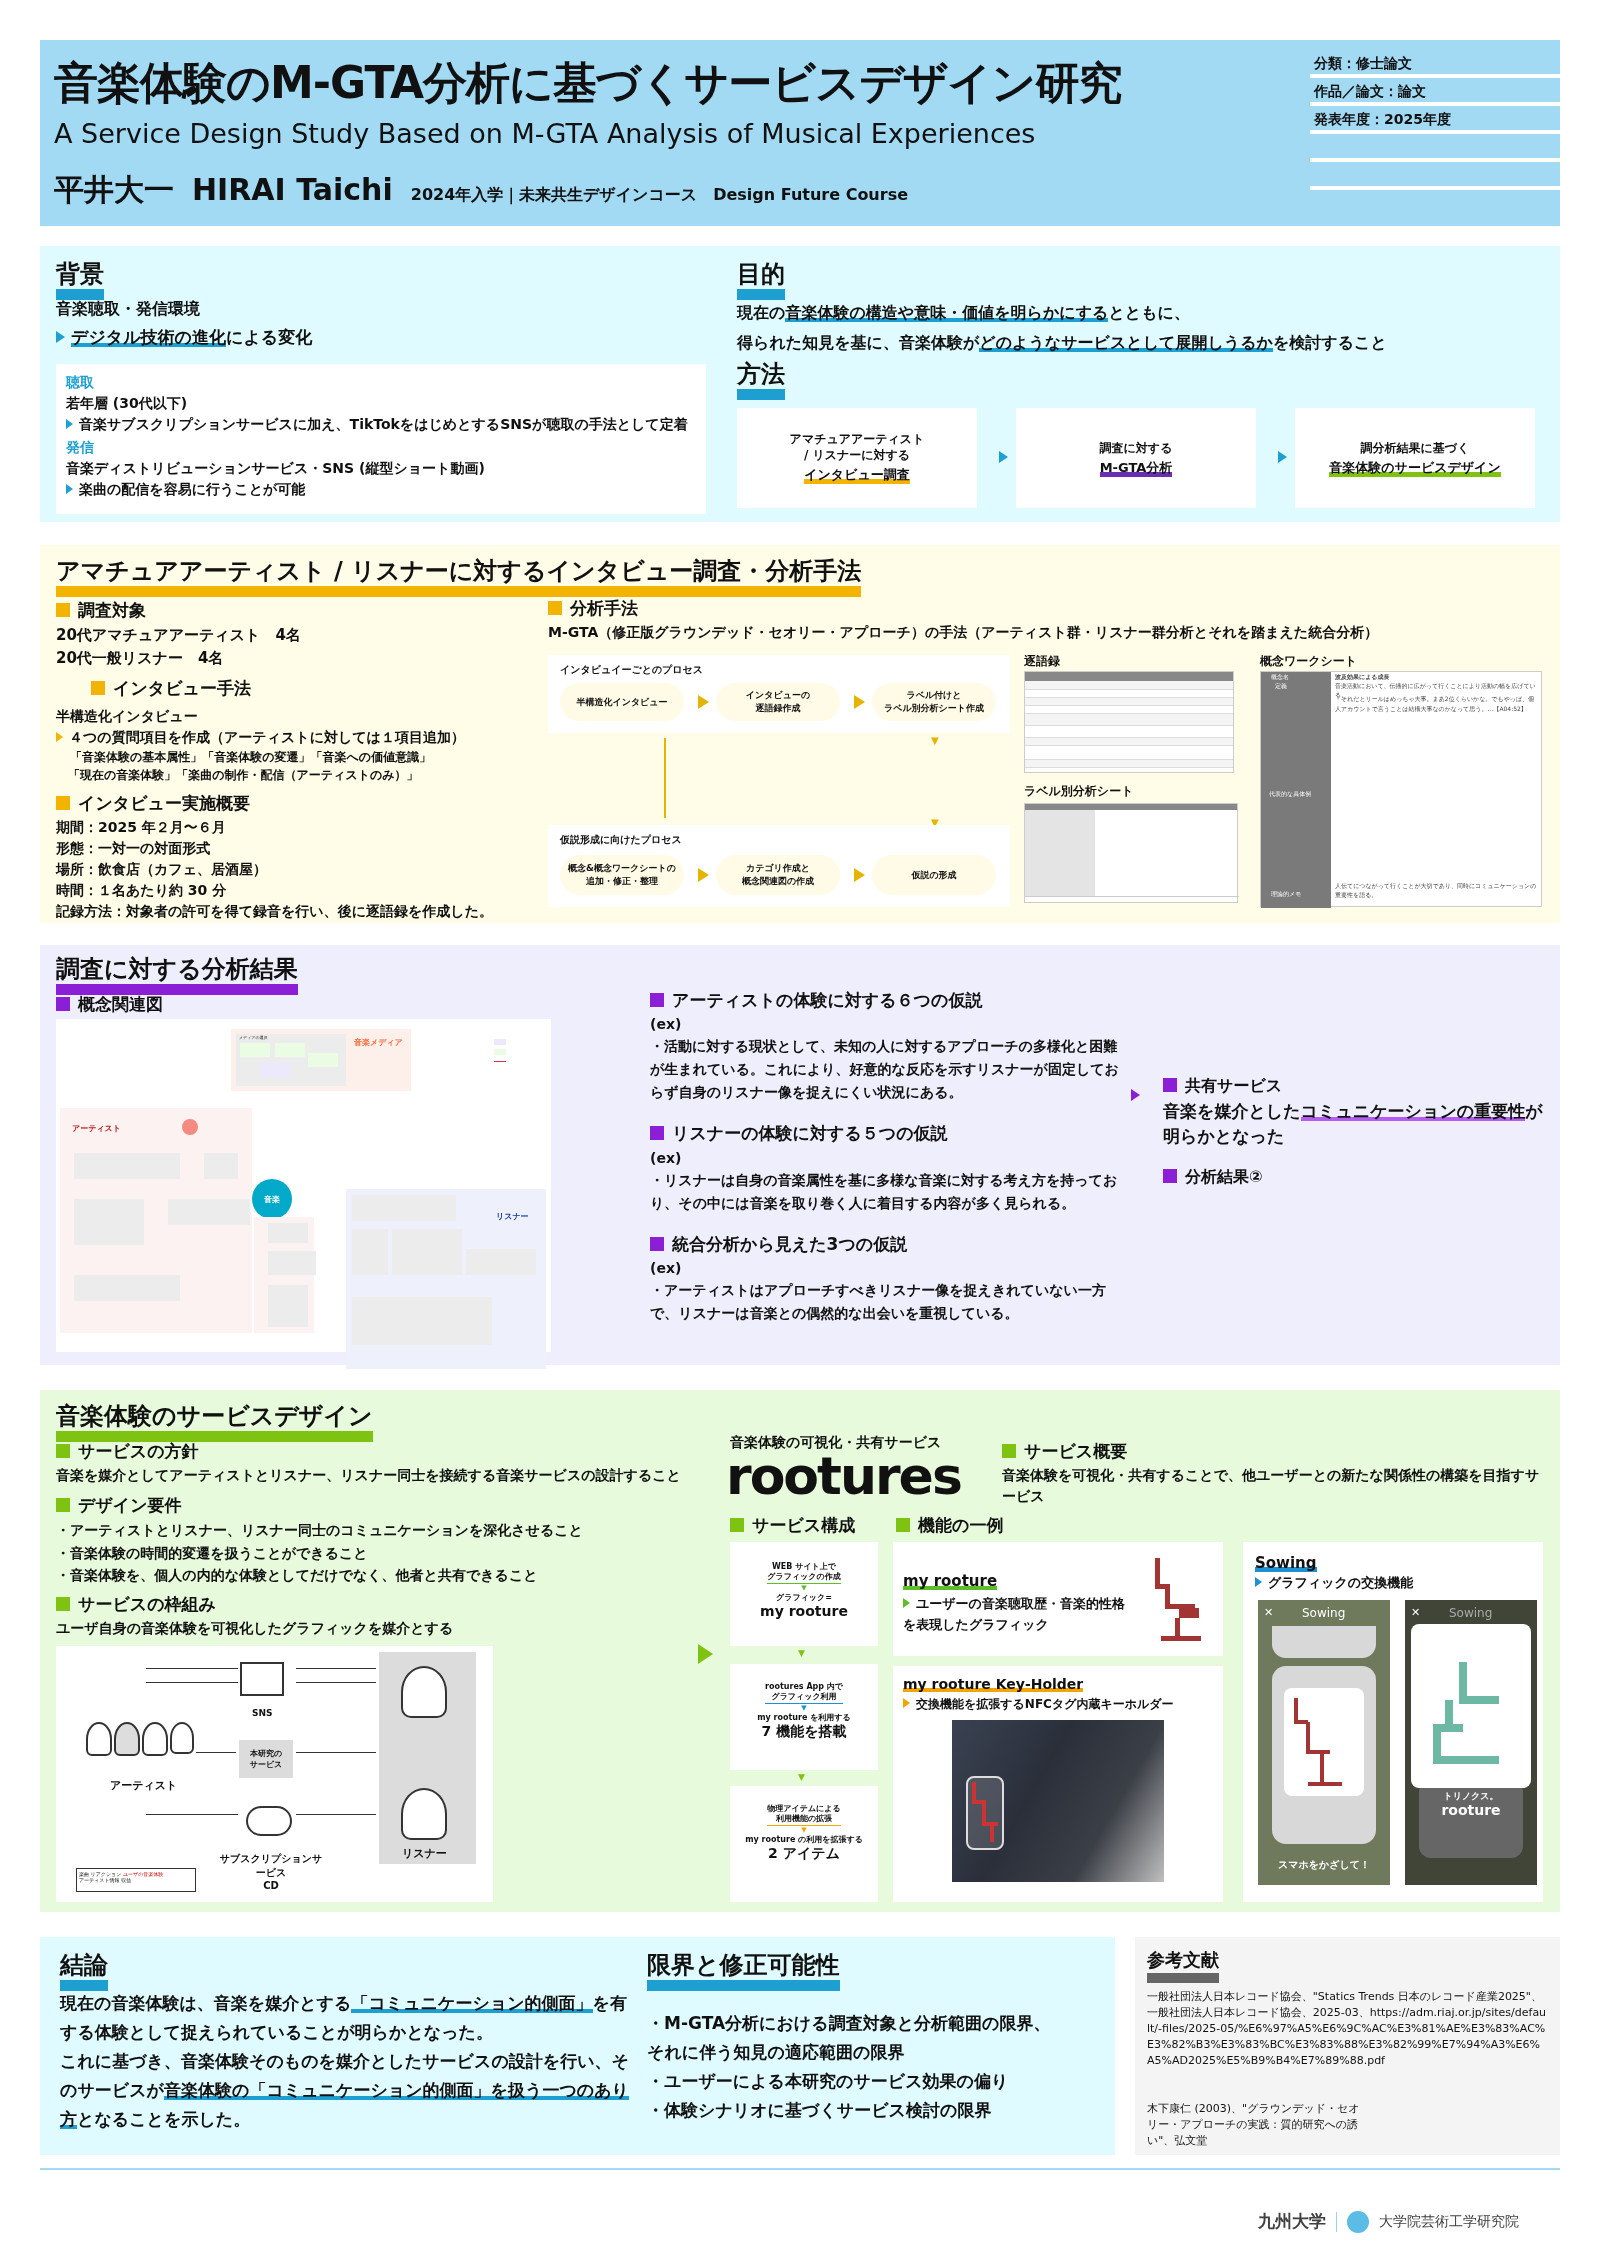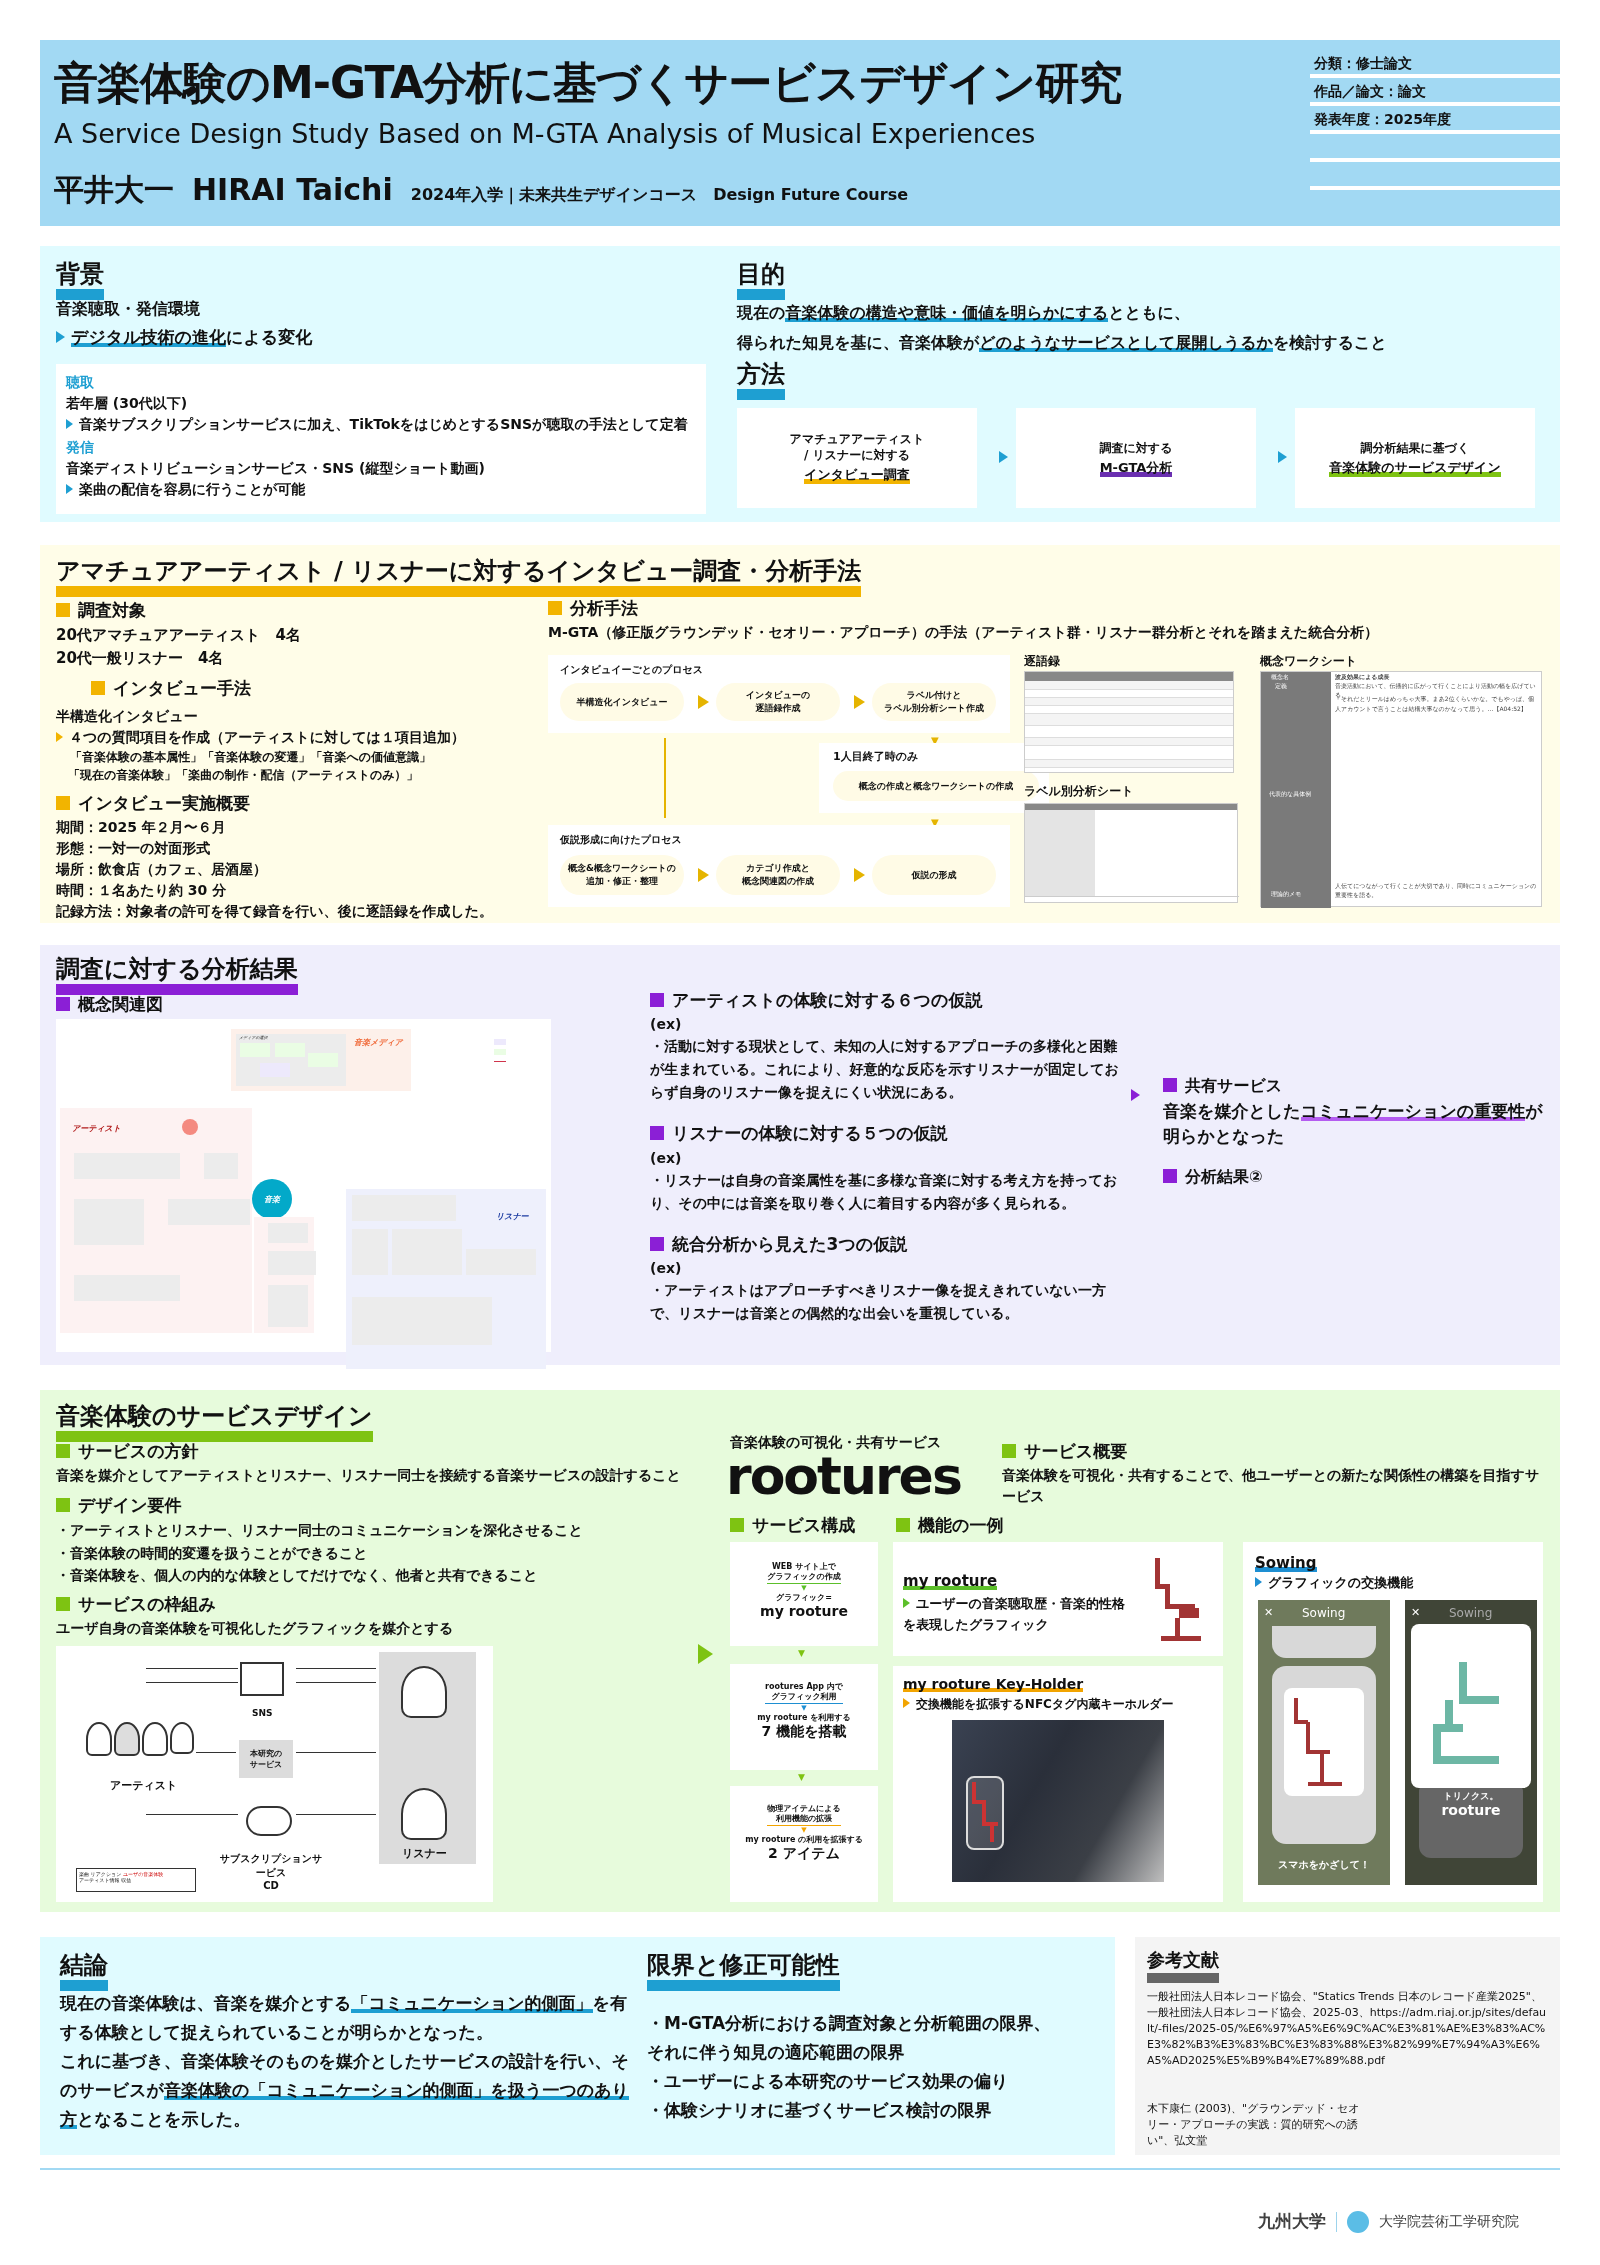--- a/index.html
+++ b/index.html
@@ -133,24 +133,20 @@
     <div class="pill" style="left:12px;top:28px;width:124px;height:38px;white-space:pre-line;">半構造化インタビュー</div>
     <div class="ytri" style="left:150px;top:40px;"></div>
     <div class="pill" style="left:168px;top:28px;width:124px;height:38px;white-space:pre-line;">インタビューの
 逐語録作成</div>
     <div class="ytri" style="left:306px;top:40px;"></div>
     <div class="pill" style="left:324px;top:28px;width:124px;height:38px;white-space:pre-line;">ラベル付けと
 ラベル別分析シート作成</div>
   </div>
   <div class="abs" style="left:624px;top:193px;width:2px;height:80px;background:#e5b400;"></div>
   <div class="abs" style="left:891px;top:190px;font-size:10px;color:#e5b400;">▼</div>
-  <div class="box" style="left:779px;top:198px;width:230px;height:70px;">
-    <div class="abs" style="left:14px;top:6px;font-size:11px;font-weight:bold;">1人目終了時のみ</div>
-    <div class="pill" style="left:14px;top:28px;width:206px;height:30px;">概念の作成と概念ワークシートの作成</div>
-  </div>
   <div class="abs" style="left:891px;top:272px;font-size:10px;color:#e5b400;">▼</div>
   <div class="box" style="left:508px;top:280px;width:462px;height:82px;">
     <div class="abs" style="left:12px;top:8px;font-size:10px;font-weight:bold;">仮説形成に向けたプロセス</div>
     <div class="pill" style="left:12px;top:30px;width:124px;height:40px;white-space:pre-line;">概念&amp;概念ワークシートの
 追加・修正・整理</div>
     <div class="ytri" style="left:150px;top:43px;"></div>
     <div class="pill" style="left:168px;top:30px;width:124px;height:40px;white-space:pre-line;">カテゴリ作成と
 概念関連図の作成</div>
     <div class="ytri" style="left:306px;top:43px;"></div>
     <div class="pill" style="left:324px;top:30px;width:124px;height:40px;white-space:pre-line;">仮説の形成</div>
@@ -190,21 +186,21 @@
     <div class="abs tiny" style="left:10px;top:218px;color:#fff;">理論的メモ</div>
   </div>
 </div>
 
 <div class="sec" style="left:40px;top:945px;width:1520px;height:420px;background:#efeefc;">
   <div class="abs" style="left:16px;top:12px;">
     <span class="h2 ul-pur">調査に対する分析結果</span>
   </div>
   <div class="abs t17 b" style="left:16px;top:46px;"><span class="sq" style="background:#8b1fd6;"></span><span>概念関連図</span></div>
 
-  <div class="box" style="left:16px;top:74px;width:495px;height:333px;font-style:italic;">
+  <div class="box" style="left:16px;top:74px;width:495px;height:333px;">
     <div class="abs" style="left:175px;top:10px;width:180px;height:62px;background:#fdf0ea;"></div>
     <div class="abs" style="left:180px;top:15px;width:110px;height:52px;background:#ececec;"></div>
     <div class="abs" style="left:183px;top:16px;font-size:4px;">メディアの選択</div>
     <div class="abs" style="left:184px;top:24px;width:30px;height:14px;background:#eafde4;"></div>
     <div class="abs" style="left:219px;top:24px;width:30px;height:14px;background:#eafde4;"></div>
     <div class="abs" style="left:252px;top:34px;width:30px;height:14px;background:#eafde4;"></div>
     <div class="abs" style="left:204px;top:44px;width:30px;height:14px;background:#ede9fc;"></div>
     <div class="abs" style="left:298px;top:18px;font-size:8px;font-weight:bold;color:#f06a3a;">音楽メディア</div>
     <div class="abs" style="left:4px;top:89px;width:192px;height:225px;background:#fdf2f2;"></div>
     <div class="abs" style="left:16px;top:104px;font-size:8px;font-weight:bold;color:#b01818;">アーティスト</div>

